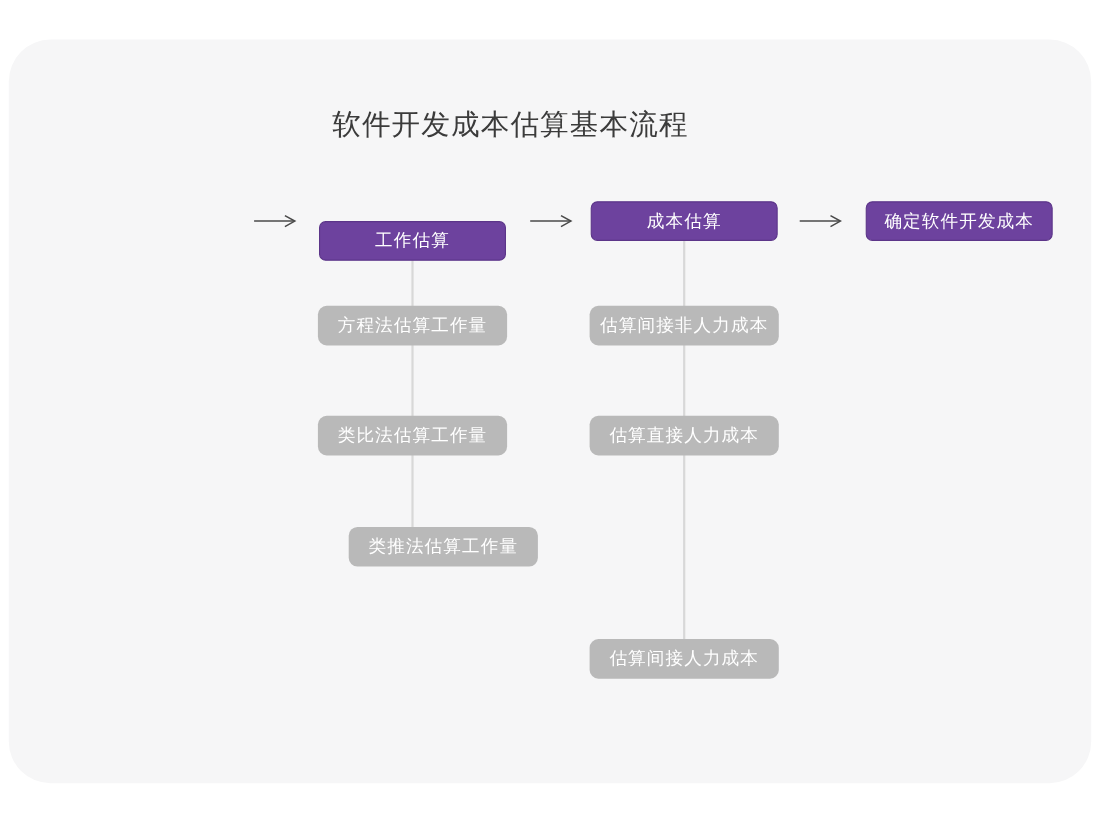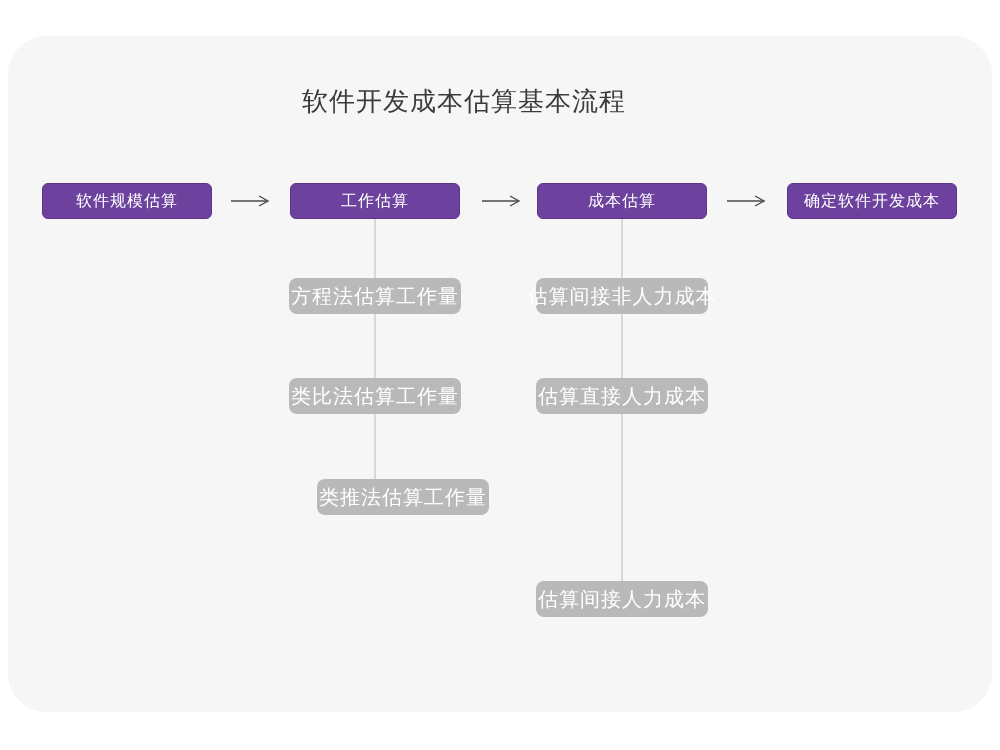--- a/index.html
+++ b/index.html
@@ -25,21 +25,21 @@
   }
   .card {
     position: absolute;
     left: 8px; top: 36px;
     width: 984px; height: 676px;
     background: var(--card-bg);
     border-radius: 38px;
   }
   .diagram-title {
     position: absolute;
-    left: 0; top: 84px;
+    left: 0; top: 96px;
     width: 928px;
     text-align: center;
     font-size: 26px;
     font-weight: 500;
     letter-spacing: 1px;
     color: var(--title-color);
   }
   .main-node {
     position: absolute;
     top: 183px;
@@ -61,21 +61,21 @@
     position: absolute;
     width: 172px; height: 36px;
     background: var(--sub-node);
     border-radius: 8px;
     display: flex;
     align-items: center;
     justify-content: center;
   }
   .sub-node span {
     color: #FFFFFF;
-    font-size: 20px;
+    font-size: 16px;
     letter-spacing: 1px;
     white-space: nowrap;
   }
   .v-line {
     position: absolute;
     width: 2px;
     background: var(--connector);
   }
   .arrow {
     position: absolute;
@@ -92,24 +92,21 @@
 
 <div class="stage">
 
   <div class="card"></div>
 
   <div class="diagram-title">软件开发成本估算基本流程</div>
 
   <div class="v-line" style="left:374px; top:219px; height:278px;"></div>
   <div class="v-line" style="left:621px; top:219px; height:380px;"></div>
 
-  <div class="main-node" style="left:42px;">
-    <span>软件规模估算</span>
-  </div>
-  <div class="main-node" style="left:290px;">
+  <div class="main-node" style="left:290px;margin-top:18px;">
     <span>工作估算</span>
   </div>
   <div class="main-node" style="left:537px;">
     <span>成本估算</span>
   </div>
   <div class="main-node" style="left:787px;">
     <span>确定软件开发成本</span>
   </div>
 
   <svg class="arrow" style="left:230px;" width="40" height="14" viewBox="0 0 40 14">

